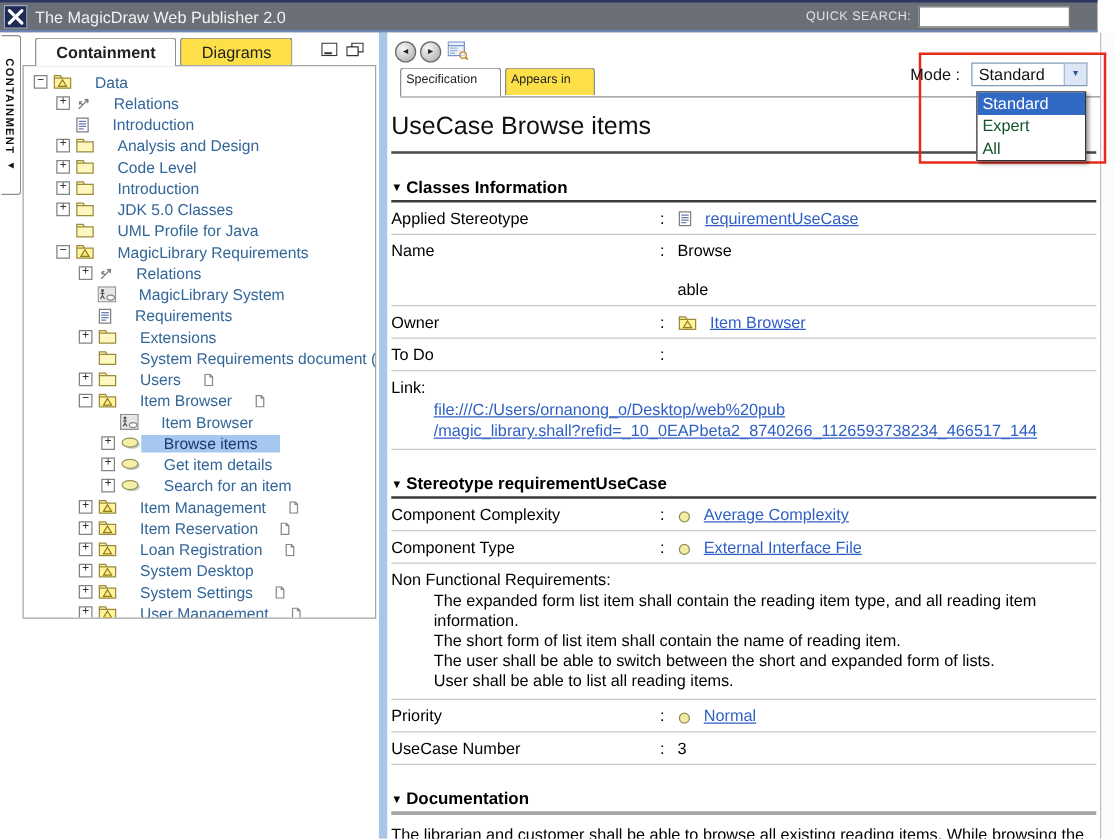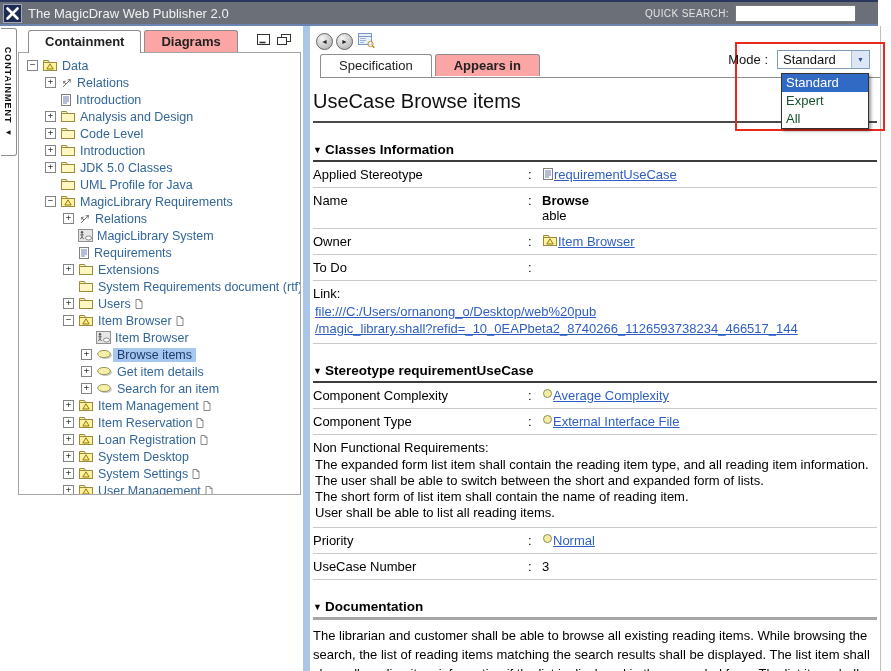--- a/index.html
+++ b/index.html
@@ -22,50 +22,50 @@
   .leftstrip{width:18px;position:relative;background:#fff;flex:0 0 18px;}
   .side-tab{position:absolute;top:2px;left:17px;transform:rotate(90deg);transform-origin:0 0;
     width:126px;height:15px;font-size:9px;font-weight:bold;letter-spacing:1px;color:#111;
     border:1px solid #8E8E8E;border-bottom:none;border-radius:3px 3px 0 0;background:#fff;
     display:flex;align-items:center;justify-content:center;gap:5px;}
   .side-tri{font-size:8px;}
 
   
   .leftpanel{width:285px;flex:0 0 285px;position:relative;padding-top:4px;box-sizing:border-box;background:#fff;}
   .tabs-row{display:flex;height:22px;margin-left:10px;position:relative;z-index:2;}
-  .tab{border:1px solid #8E8E8E;border-bottom:none;border-radius:3px 3px 0 0;background:#fca5a5;
-    color:#222;font-size:13px;padding:3px 16px 0 16px;margin-right:3px;box-sizing:border-box;height:22px;font-weight:bold;}
+  .tab{border:1px solid #8E8E8E;border-bottom:none;border-radius:3px 3px 0 0;background:#fde047;
+    color:#222;font-size:13px;padding:3px 16px 0 16px;margin-right:3px;box-sizing:border-box;height:22px;}
   .tab.active{background:#fff;font-weight:bold;height:23px;margin-bottom:-1px;}
   .win-icons{position:absolute;top:8px;right:12px;display:flex;gap:7px;z-index:3;}
   .win-icons span{display:flex;}
 
   .treebox{border:1px solid #A5A5A5;margin-right:2px;height:443px;box-sizing:border-box;
     background:#fff;padding-top:4px;overflow:hidden;position:relative;z-index:1;}
   .tree-row{display:flex;align-items:center;height:17px;font-size:12.5px;color:#336699;white-space:nowrap;}
   .expander{width:9px;height:9px;border:1px solid #848484;background:#fff;color:#333;font-size:9px;
     line-height:7px;text-align:center;margin-right:4px;flex:0 0 9px;box-sizing:content-box;
     font-family:"DejaVu Sans Mono",monospace;}
   .exp-spacer{width:15px;flex:0 0 15px;}
-  .tree-label{padding:0 4px;}
+  .tree-label{padding:0 18px;}
   .tree-label.selected{background:#A6C8F0;color:#1C3A6B;}
 
   
   .splitter{width:7px;flex:0 0 7px;background:#A9C6E9;}
 
   
   .rightpanel{flex:1;position:relative;background:#fff;}
   .scrollstrip{position:absolute;top:0;right:0;bottom:0;width:13px;background:#FCFCFC;border-left:1px solid #C0C0C0;}
   .toolbar{height:22px;padding:4px 0 0 6px;display:flex;align-items:center;gap:3px;}
   .navbtn{width:15px;height:15px;border-radius:50%;border:1px solid #666;
     background:radial-gradient(circle at 35% 30%,#F6F6F6,#A8A8A8);color:#222;font-size:7px;
     display:flex;align-items:center;justify-content:center;}
   .toolico{margin-left:2px;display:flex;}
 
   .tabrow{display:flex;height:23px;margin:2px 14px 0 10px;border-bottom:1px solid #8E8E8E;position:relative;}
-  .tabrow .tab{font-size:13px;padding:3px 18px 0 18px;}
+  .tabrow .tab{font-size:10px;padding:3px 18px 0 4px;}
   .tabrow .tab.active{font-weight:normal;}
 
   
   .modebar{position:absolute;top:24px;right:24px;display:flex;align-items:center;gap:9px;font-size:13px;z-index:6;color:#111;}
   .modesel{display:flex;align-items:center;border:1px solid #7F9DB9;background:#fff;height:19px;box-sizing:border-box;}
   .modesel-val{padding:0 6px 0 5px;min-width:62px;font-size:13px;}
   .modesel-btn{width:17px;height:17px;background:#DCE6F5;border-left:1px solid #A8BCD8;
     display:flex;align-items:center;justify-content:center;color:#2B579A;font-size:7px;}
   .modelist{position:absolute;top:47px;right:25px;width:86px;background:#fff;border:1px solid #333;
     box-shadow:2px 2px 3px rgba(0,0,0,.4);z-index:7;font-size:13px;}
@@ -80,29 +80,29 @@
   .title-hr{border:none;border-top:2px solid #4A4A4A;margin:0 0 4px 0;}
   .section{margin-top:17px;}
   .sec-header{font-size:13.5px;font-weight:bold;color:#000;display:flex;align-items:center;gap:3px;
     padding:2px 0 3px 0;border-bottom:2px solid #3C3C3C;}
   .sec-header.gray{border-bottom:3px solid #A6A6A6;}
   .sec-arrow{font-size:9px;}
   .spec-row{display:flex;align-items:flex-start;border-bottom:1px solid #C9C9C9;padding:5px 0 5px 0;
     font-size:13px;color:#000;min-height:14px;}
   .spec-row .lbl{width:215px;flex:0 0 215px;}
   .spec-row .colon{width:14px;flex:0 0 14px;}
-  .spec-row .val{flex:1;display:flex;align-items:flex-start;gap:0;}
+  .spec-row .val{flex:1;display:flex;align-items:flex-end;gap:10px;}
   .spec-block{border-bottom:1px solid #C9C9C9;padding:5px 0 6px 0;font-size:13px;color:#000;}
   .spec-block .head{display:flex;}
-  .spec-block .lines{padding:2px 0 0 2px;}
+  .spec-block .lines{padding:2px 0 0 2px;margin-left:32px;}
   .spec-block .lines a{display:block;line-height:17px;}
   .spec-block .tline{line-height:16px;}
   .spec-par{border-bottom:1px solid #C9C9C9;padding:6px 0 16px 0;font-size:13px;line-height:19px;color:#000;}
   a{color:#2F5FC4;text-decoration:underline;cursor:pointer;}
-  .stackline{font-weight:bold;}
+  .stackline{margin-bottom:16px;}
   .ico{display:flex;align-items:center;}
 </style>
 </head>
 <body>
 
 <div class="window">
 
   <div class="titlebar">
     <span class="logo">
       <svg width="19" height="19">
@@ -587,22 +587,22 @@
                   <a>External Interface File</a>
                 </span>
               </div>
               <div class="spec-block">
                 <div class="head">
                   <span class="lbl">Non Functional Requirements</span>
                   <span class="colon">:</span>
                 </div>
                 <div class="lines">
                   <div class="tline"> The expanded form list item shall contain the reading item type, and all reading item information.</div>
+                  <div class="tline"> The short form of list item shall contain the name of reading item.</div>
                   <div class="tline"> The user shall be able to switch between the short and expanded form of lists.</div>
-                  <div class="tline"> The short form of list item shall contain the name of reading item.</div>
                   <div class="tline"> User shall be able to list all reading items.</div>
                 </div>
               </div>
               <div class="spec-row">
                 <span class="lbl">Priority</span>
                 <span class="colon">:</span>
                 <span class="val">
                   <span class="ico">
                     <svg width="11" height="11">
                       <circle cx="5.5" cy="5.5" r="4" fill="#F2EDA2" stroke="#8E8E5A"></circle>

